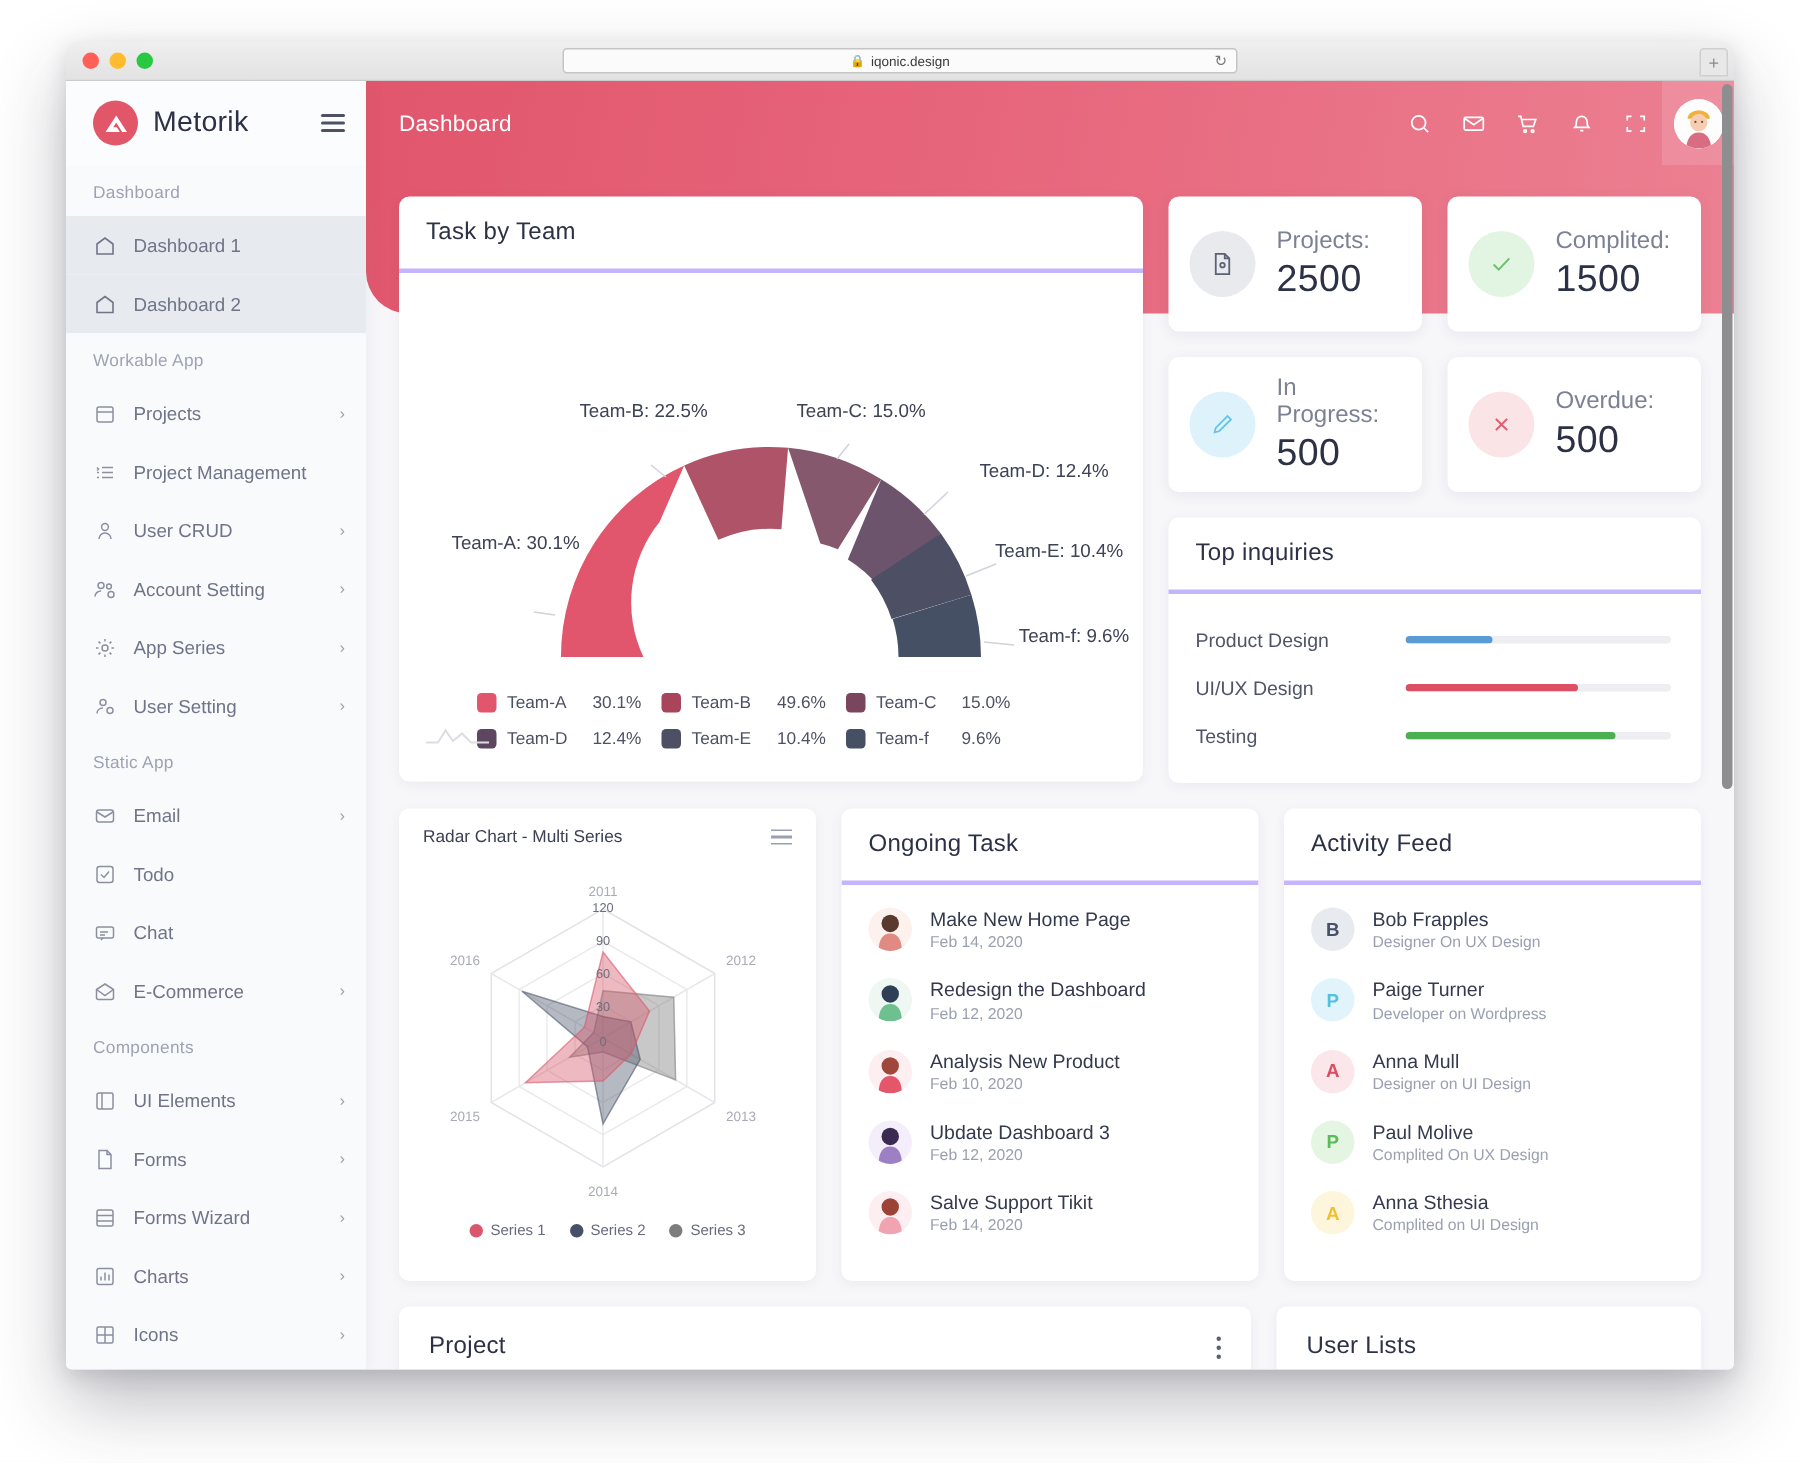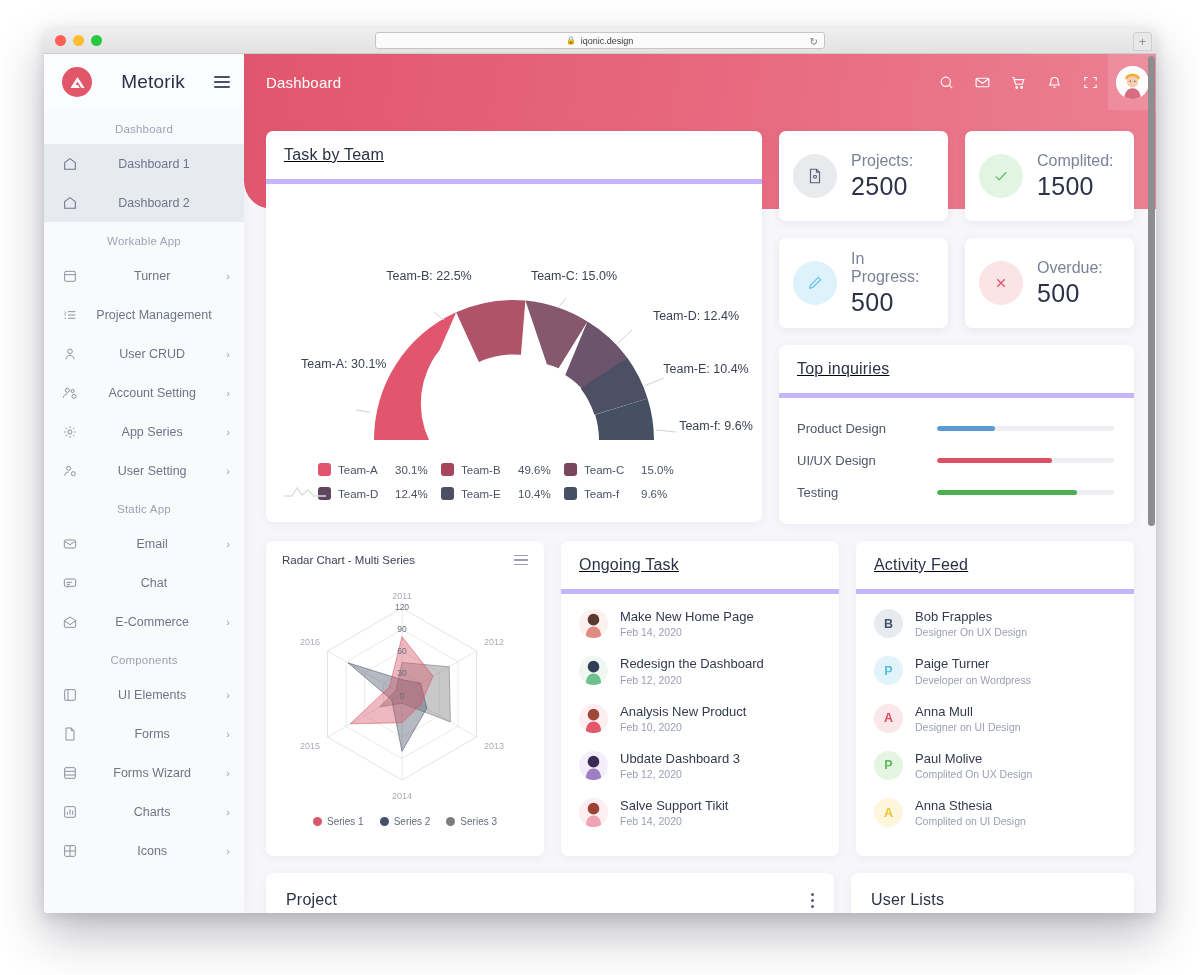--- a/index.html
+++ b/index.html
@@ -67,21 +67,20 @@
   }
 
   
   .sidebar {
     width: 200px; height: 100%;
     background: #f9fafc;
     position: relative;
     z-index: 5;
     box-shadow: 2px 0 10px rgba(100,110,140,0.07);
     overflow: hidden;
-    text-align: center;
   }
   .brand {
     height: 56px;
     display: flex; align-items: center;
     padding: 0 14px 0 18px;
     gap: 10px;
     background: #fbfcfe;
   }
   .logo-badge {
     width: 30px; height: 30px; border-radius: 50%;
@@ -161,22 +160,21 @@
   }
 
   
   .card {
     background: #ffffff;
     border-radius: 7px;
     box-shadow: 0 2px 8px rgba(70,80,110,0.07);
   }
   .card-head {
     padding: 15px 18px;
-    border-bottom: 5px solid #c4b5fd;
-    text-decoration: underline;
+    border-bottom: 3px solid #c4b5fd;
   }
   .card-title { font-size: 16px; color: #2c3146; font-weight: 400; letter-spacing: .2px; }
 
   .grid-top { display: flex; gap: 17px; }
   .col-left { width: 496px; flex: 0 0 auto; }
   .col-right { flex: 1; }
 
   
   .gauge-body { padding: 6px 0 12px 0; }
   .legend {
@@ -337,21 +335,21 @@
           <span class="label">Dashboard 2</span>
           <span class="chev"></span>
         </div>
 
         <div class="nav-section">Workable App</div>
         <div class="nav-item">
           <span class="ic"><svg viewBox="0 0 24 24" width="16" height="16" fill="none" stroke="#8b90a0" stroke-width="1.5">
                 <rect x="4" y="5" width="16" height="15" rx="2"></rect>
                 <path d="M4 10h16"></path>
               </svg></span>
-          <span class="label">Turner</span>
+          <span class="label">Projects</span>
           <span class="chev">›</span>
         </div>
         <div class="nav-item">
           <span class="ic"><svg viewBox="0 0 24 24" width="16" height="16" fill="none" stroke="#8b90a0" stroke-width="1.5">
                 <path d="M9 7h11M9 12h11M9 17h11M4 7l1.5 1.5L4 10M4 12h2M4 17h2"></path>
               </svg></span>
           <span class="label">Project Management</span>
           <span class="chev"></span>
         </div>
         <div class="nav-item">
@@ -391,20 +389,28 @@
         </div>
 
         <div class="nav-section">Static App</div>
         <div class="nav-item">
           <span class="ic"><svg viewBox="0 0 24 24" width="16" height="16" fill="none" stroke="#8b90a0" stroke-width="1.5">
                 <rect x="3.5" y="6" width="17" height="12" rx="2.5"></rect>
                 <path d="M4 8l8 5 8-5"></path>
               </svg></span>
           <span class="label">Email</span>
           <span class="chev">›</span>
+        </div>
+        <div class="nav-item">
+          <span class="ic"><svg viewBox="0 0 24 24" width="16" height="16" fill="none" stroke="#8b90a0" stroke-width="1.5">
+                <rect x="4" y="4" width="16" height="16" rx="2.5"></rect>
+                <path d="M8 12l3 3 5-6"></path>
+              </svg></span>
+          <span class="label">Todo</span>
+          <span class="chev"></span>
         </div>
         <div class="nav-item">
           <span class="ic"><svg viewBox="0 0 24 24" width="16" height="16" fill="none" stroke="#8b90a0" stroke-width="1.5">
                 <rect x="3.5" y="6" width="17" height="11" rx="2"></rect>
                 <path d="M8 19l2-2M7 11h8M7 14h5"></path>
               </svg></span>
           <span class="label">Chat</span>
           <span class="chev"></span>
         </div>
         <div class="nav-item">

